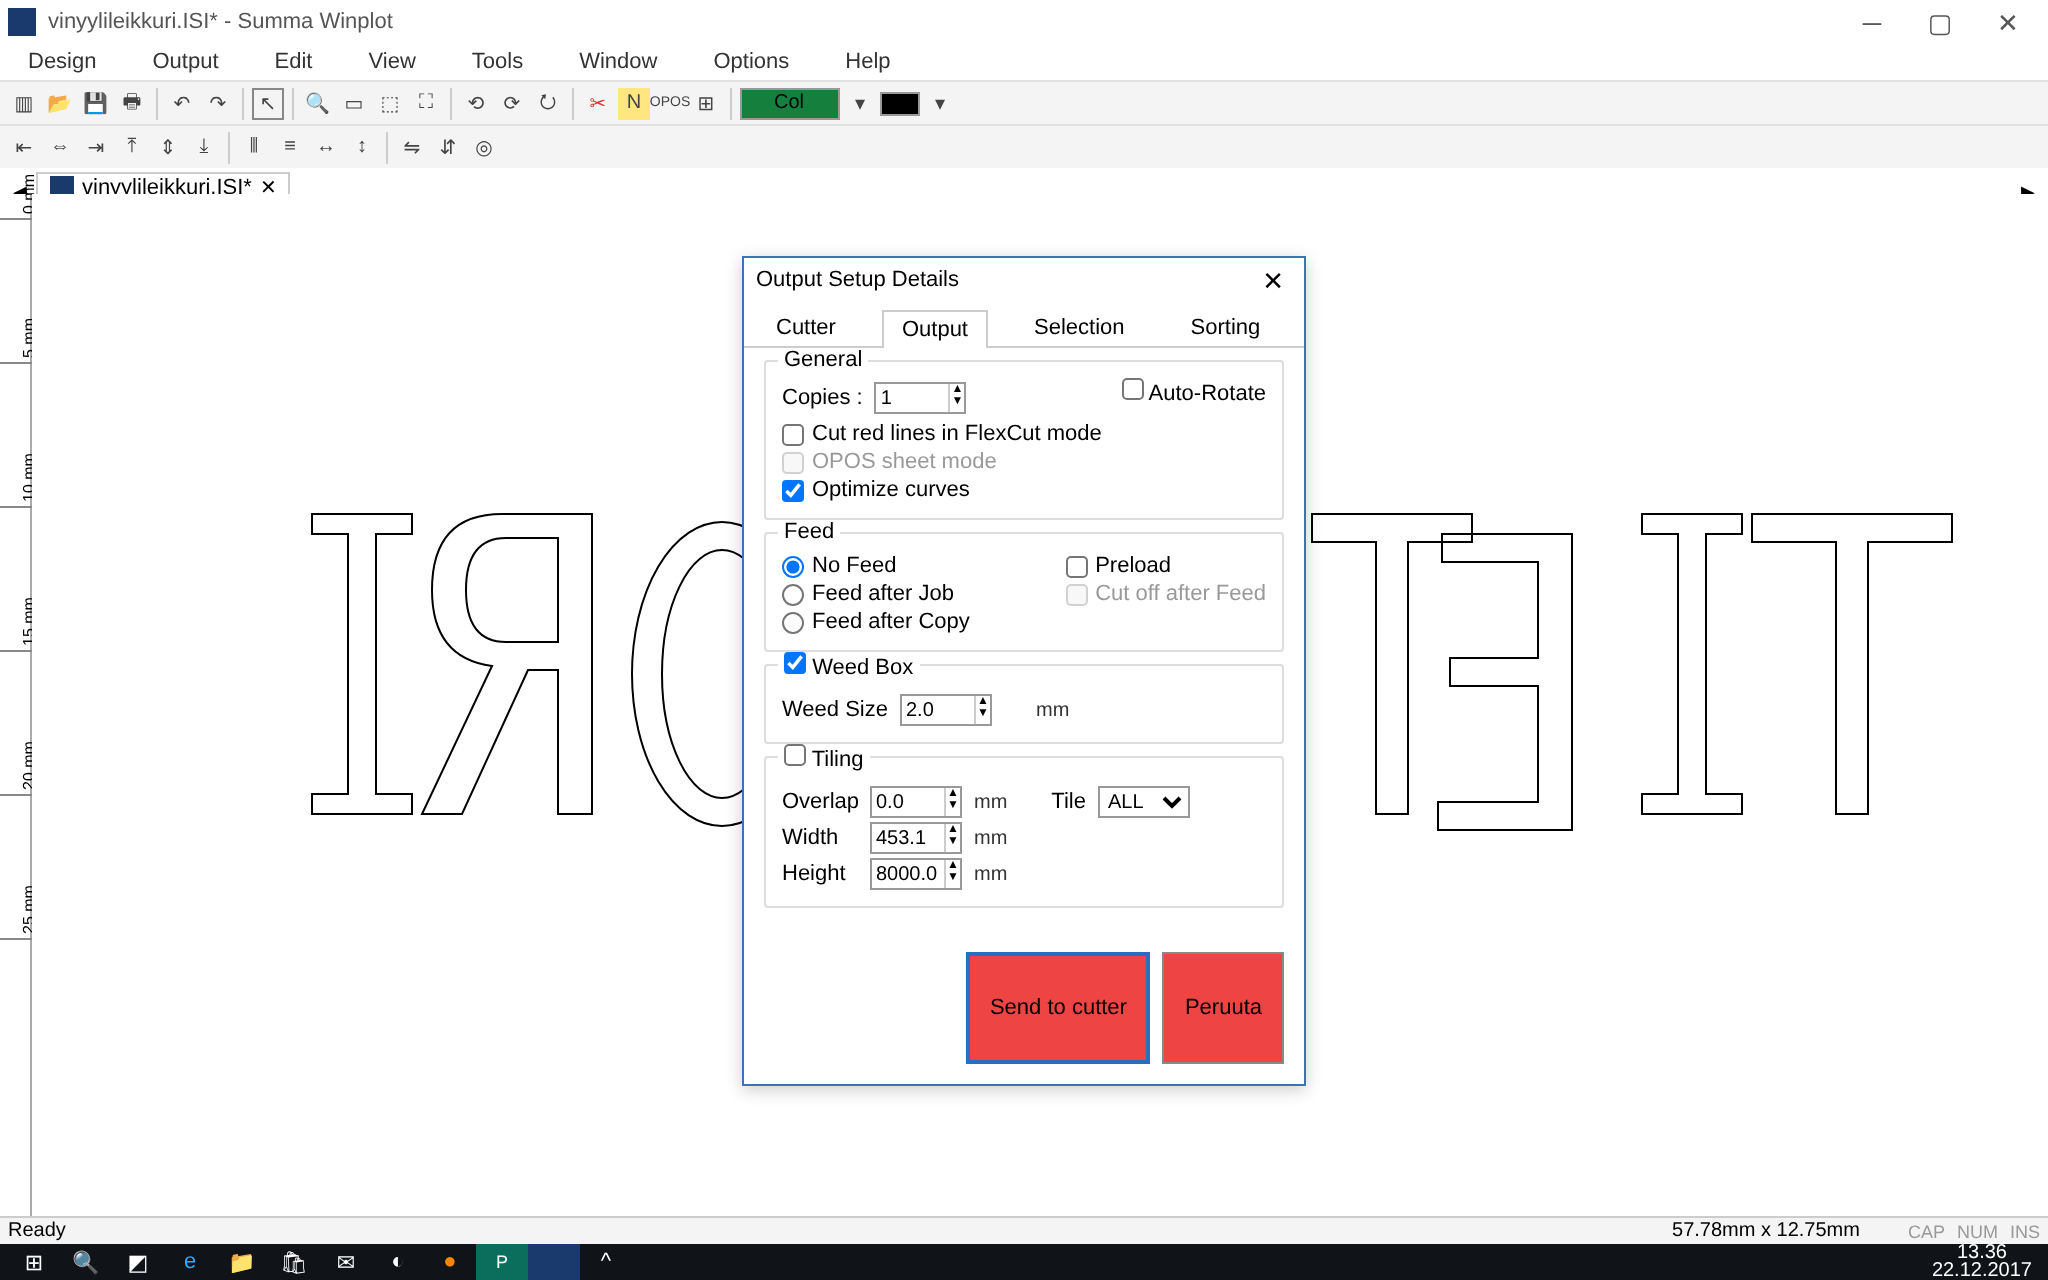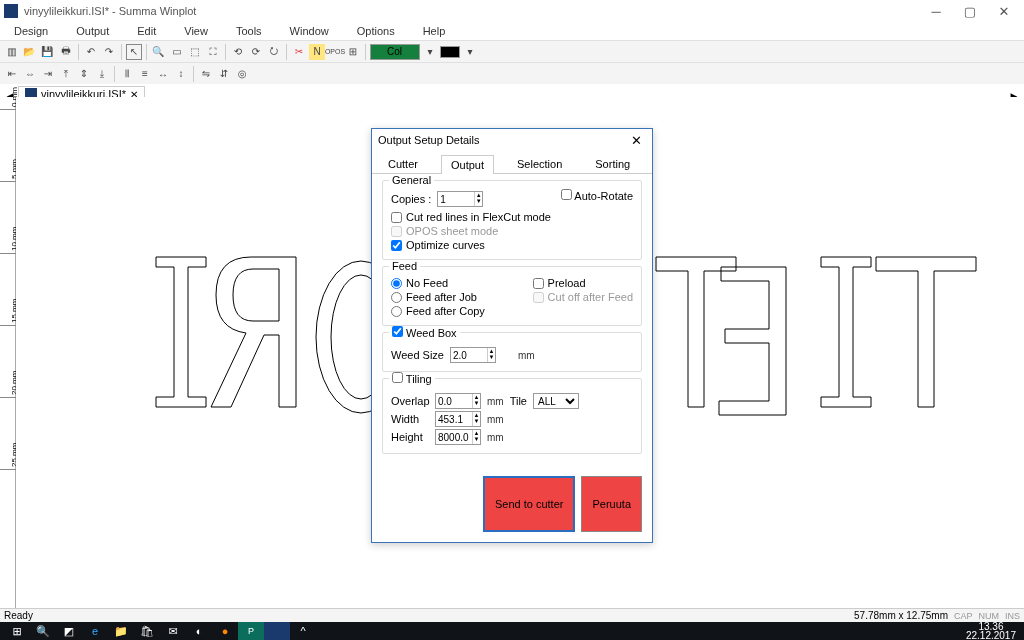--- a/index.html
+++ b/index.html
@@ -66,21 +66,21 @@
 .disabled { color: #999; }
 .dlg-btns { display: flex; justify-content: flex-end; gap: 6px; padding: 6px 10px 10px; }
 .btn { padding: 20px 10px; font-size: 11px; border: 1px solid #888; background: #ef4444; }
 .btn.primary { border: 2px solid #2a6fbf; }
 .sel { height: 16px; width: 46px; border: 1px solid #999; font-size: 10px; background: #fff; }
 .mm { font-size: 10px; color: #333; }
 
 
 .statusbar { position: absolute; bottom: 18px; left: 0; right: 0; height: 14px; background: #f4f4f4; border-top: 1px solid #ccc; display: flex; align-items: center; font-size: 10px; padding: 0 4px; }
 .statusbar .left { flex: 1; }
-.statusbar .dims { }
+.statusbar .dims { margin-right: 18px; }
 .statusbar .ind { margin-left: 6px; color: #999; font-size: 9px; }
 
 
 .taskbar { position: absolute; bottom: 0; left: 0; right: 0; height: 18px; background: #101318; display: flex; align-items: center; padding: 0 4px; }
 .taskbar .tbtn { width: 26px; height: 100%; display: flex; align-items: center; justify-content: center; color: #fff; font-size: 11px; }
 .taskbar .spacer { flex: 1; }
 .taskbar .clock { color: #fff; font-size: 10px; text-align: center; line-height: 9px; padding-right: 4px;}
 </style>
 </head>
 <body>
@@ -396,21 +396,21 @@
       <div class="row" style="margin-top:6px">
         <span style="width:38px">Overlap</span>
         <div class="spinbox">
             <input value="0.0" style="">
             <div class="arrows">
               <div>▲</div>
               <div>▼</div>
             </div>
           </div>
         <span class="mm">mm</span>
-        <span style="margin-left:0">Tile</span>
+        <span style="margin-left:16px">Tile</span>
         <select class="sel"><option>ALL</option></select>
       </div>
       <div class="row">
         <span style="width:38px">Width</span>
         <div class="spinbox">
             <input value="453.1" style="">
             <div class="arrows">
               <div>▲</div>
               <div>▼</div>
             </div>

